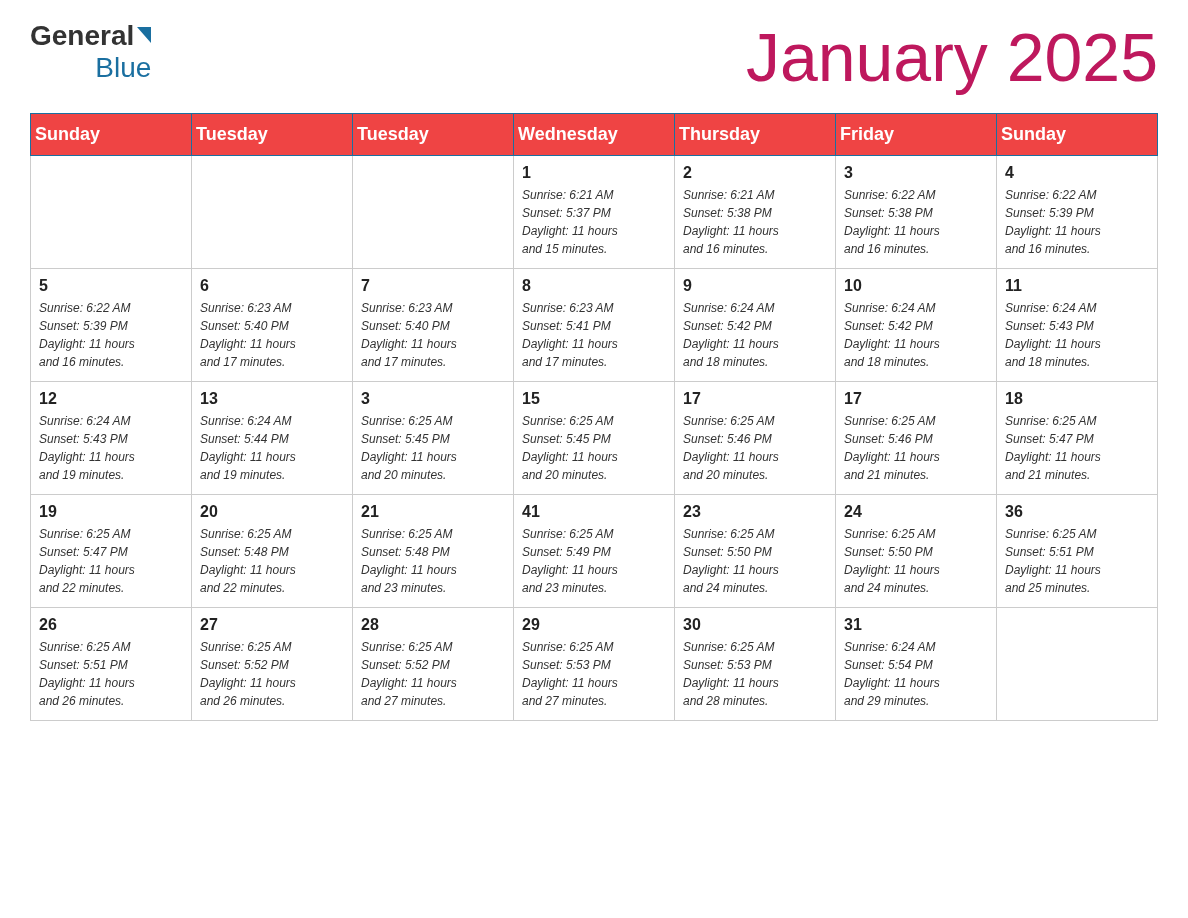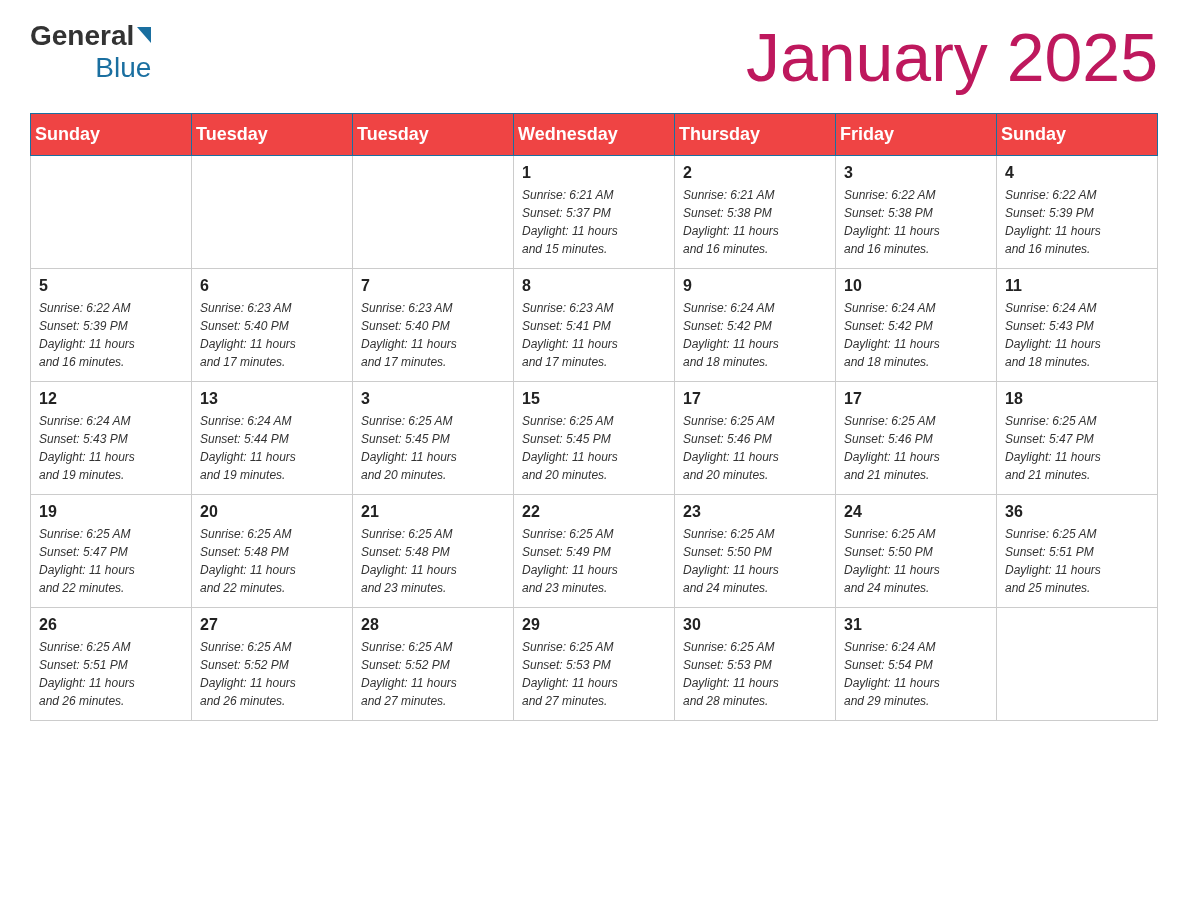--- a/index.html
+++ b/index.html
@@ -283,21 +283,21 @@
 and 22 minutes.</div>
         </td>
         <td>
           <div class="day-number">21</div>
           <div class="day-info" style="white-space: pre-line;">Sunrise: 6:25 AM
 Sunset: 5:48 PM
 Daylight: 11 hours
 and 23 minutes.</div>
         </td>
         <td>
-          <div class="day-number">22</div>
+          <div class="day-number">41</div>
           <div class="day-info" style="white-space: pre-line;">Sunrise: 6:25 AM
 Sunset: 5:49 PM
 Daylight: 11 hours
 and 23 minutes.</div>
         </td>
         <td>
           <div class="day-number">23</div>
           <div class="day-info" style="white-space: pre-line;">Sunrise: 6:25 AM
 Sunset: 5:50 PM
 Daylight: 11 hours

